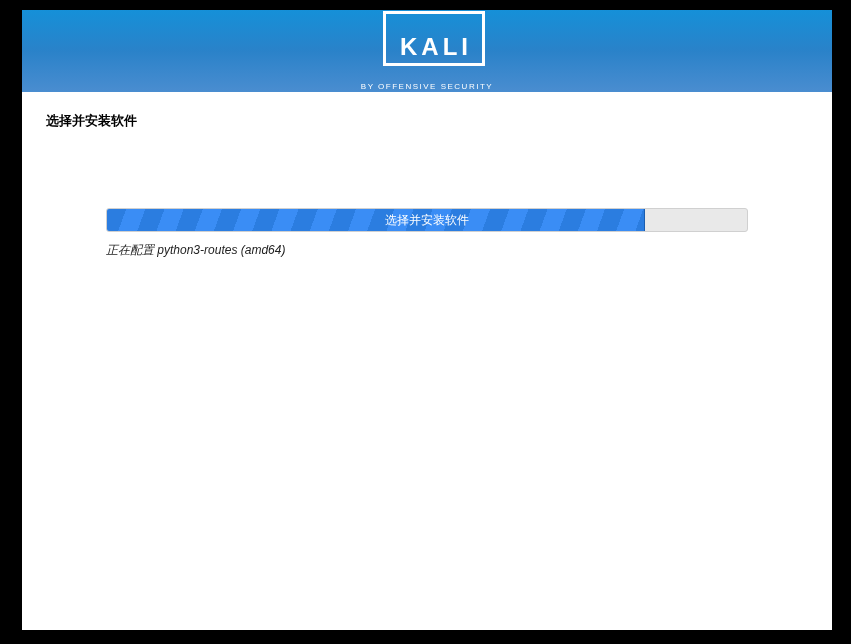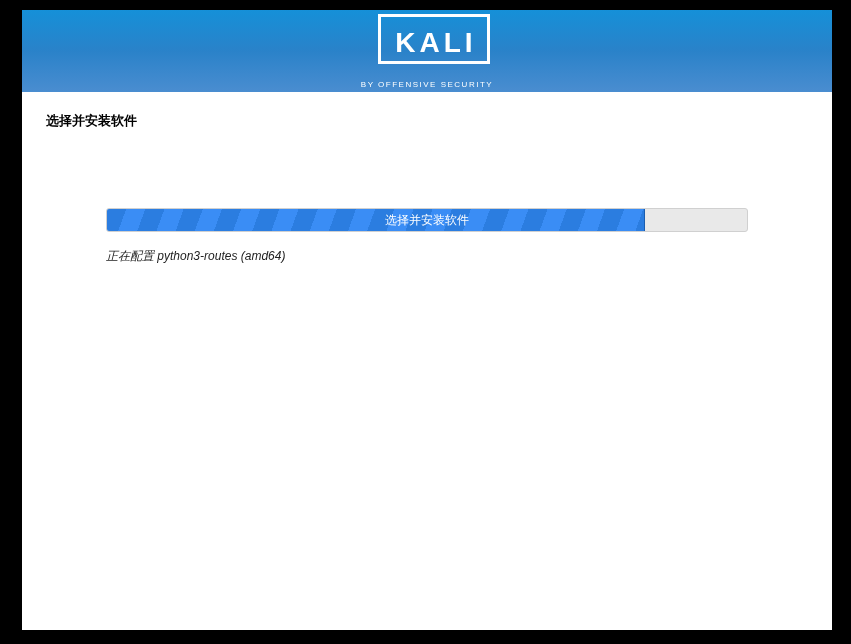--- a/index.html
+++ b/index.html
@@ -34,23 +34,23 @@
     }
     .logo-box {
       display: flex;
       flex-direction: column;
       align-items: center;
     }
     .kali-text {
       border: 3px solid #fff;
       color: #fff;
       font-weight: bold;
-      font-size: 28px;
+      font-size: 24px;
       letter-spacing: 4px;
-      padding: 12px 10px 4px 14px;
+      padding: 21px 10px 4px 14px;
       line-height: 1;
       font-family: Arial, sans-serif;
       margin-left: 14px;
     }
     .kali-subtitle {
       color: #fff;
       font-size: 8px;
       letter-spacing: 1.5px;
       margin-top: 16px;
       font-family: Arial, sans-serif;
@@ -102,21 +102,21 @@
       height: 100%;
       display: flex;
       align-items: center;
       justify-content: center;
       color: #fff;
       font-size: 12px;
       z-index: 2;
       pointer-events: none;
     }
     .status-text {
-      margin-top: 16px;
+      margin-top: 10px;
       font-size: 12px;
       font-style: italic;
       color: #222;
     }
   </style>
 </head>
 <body>
 
 <div class="window">
 

